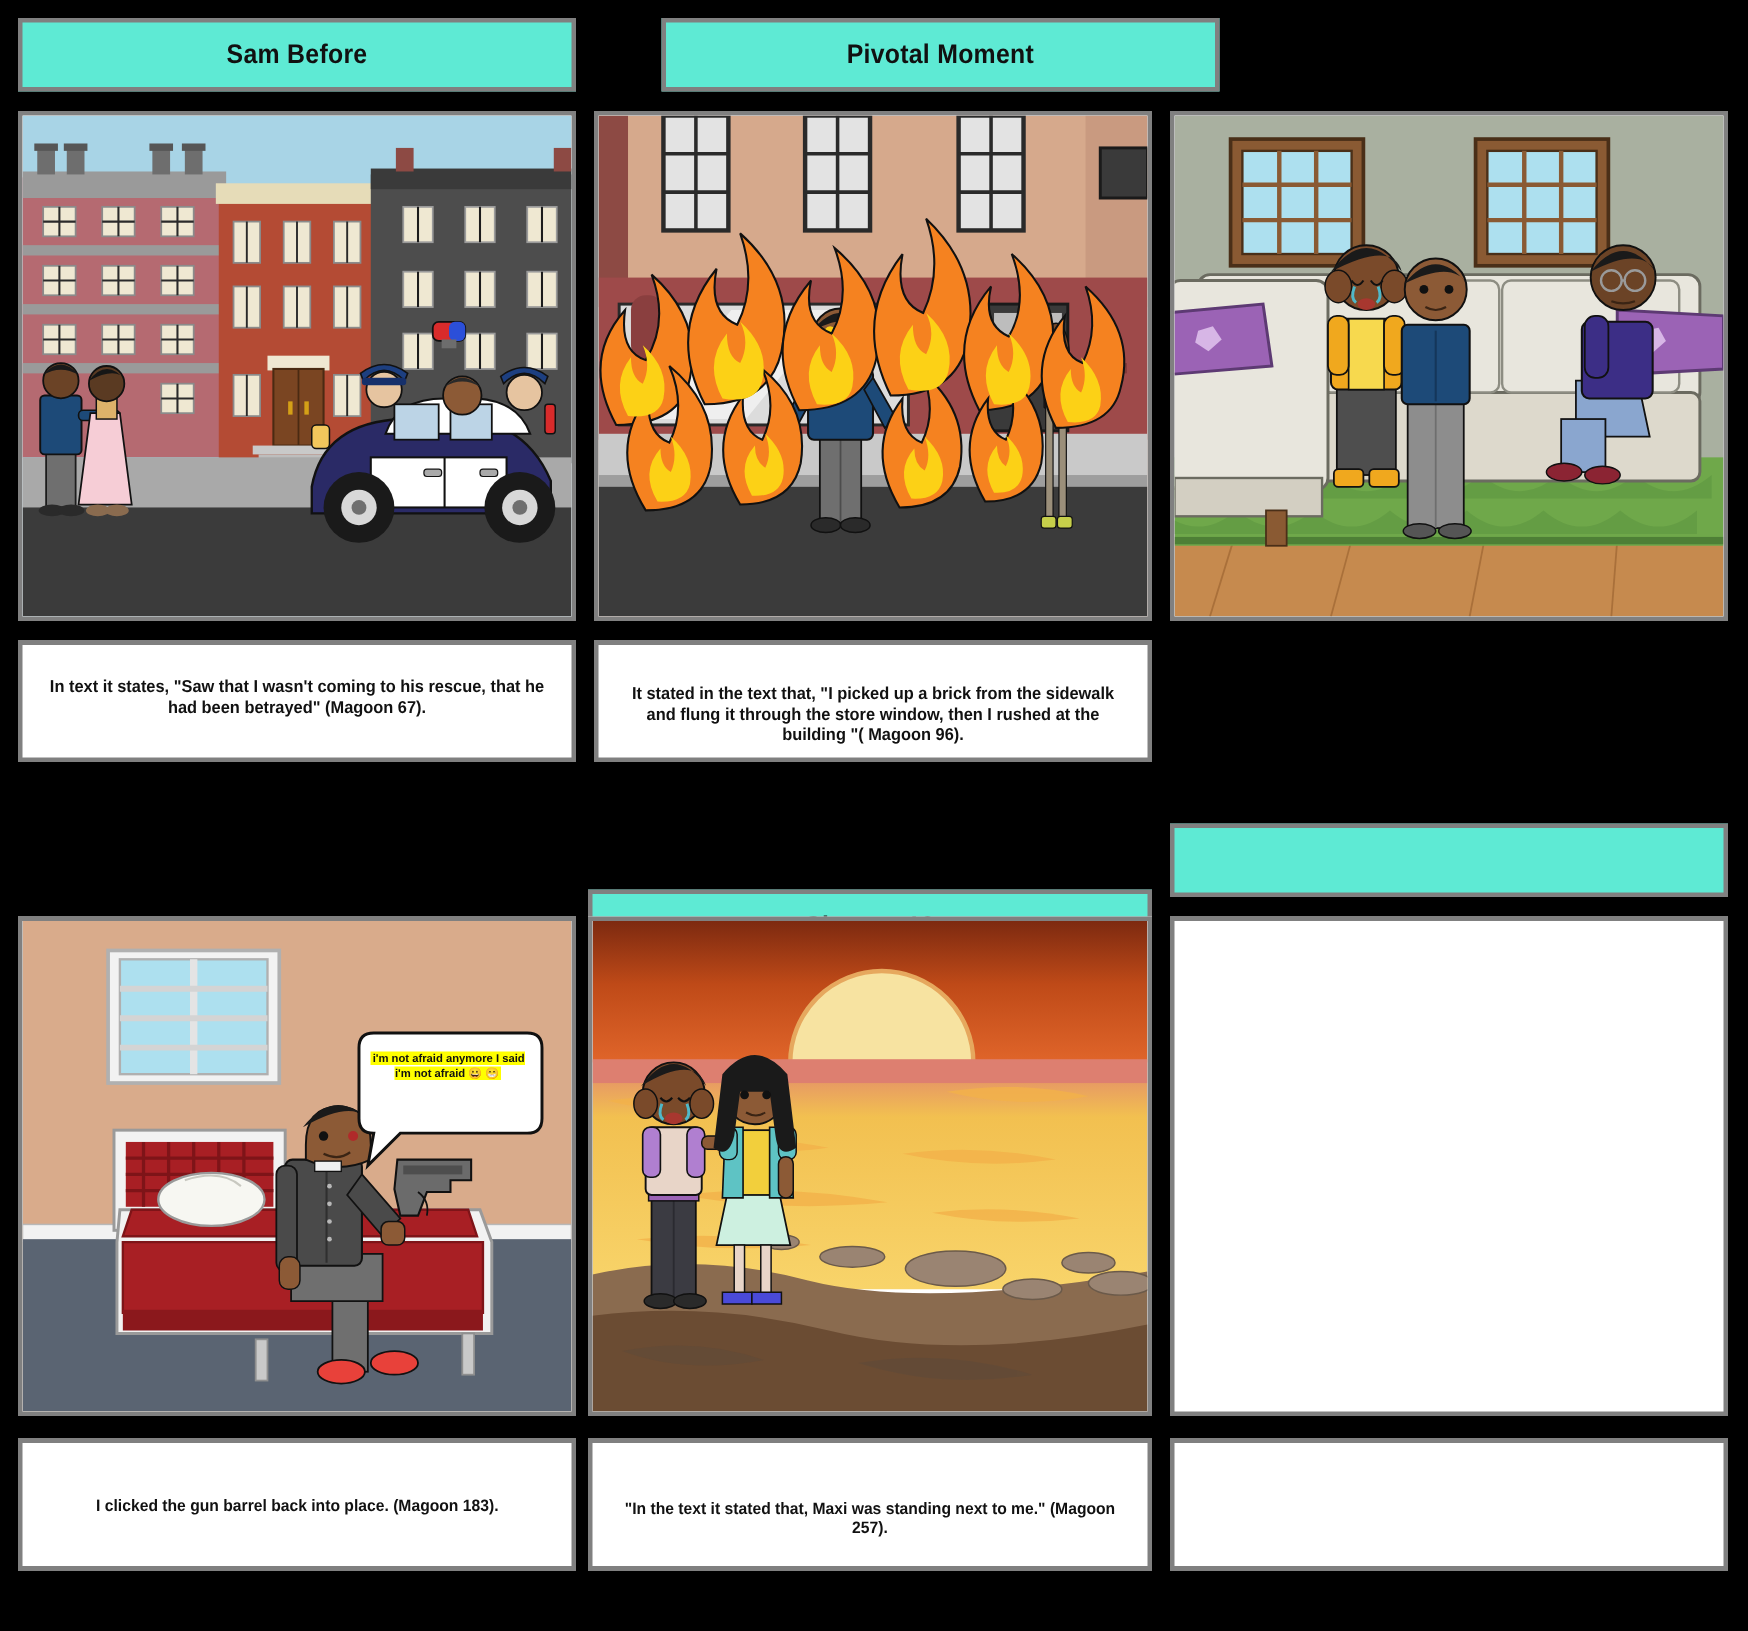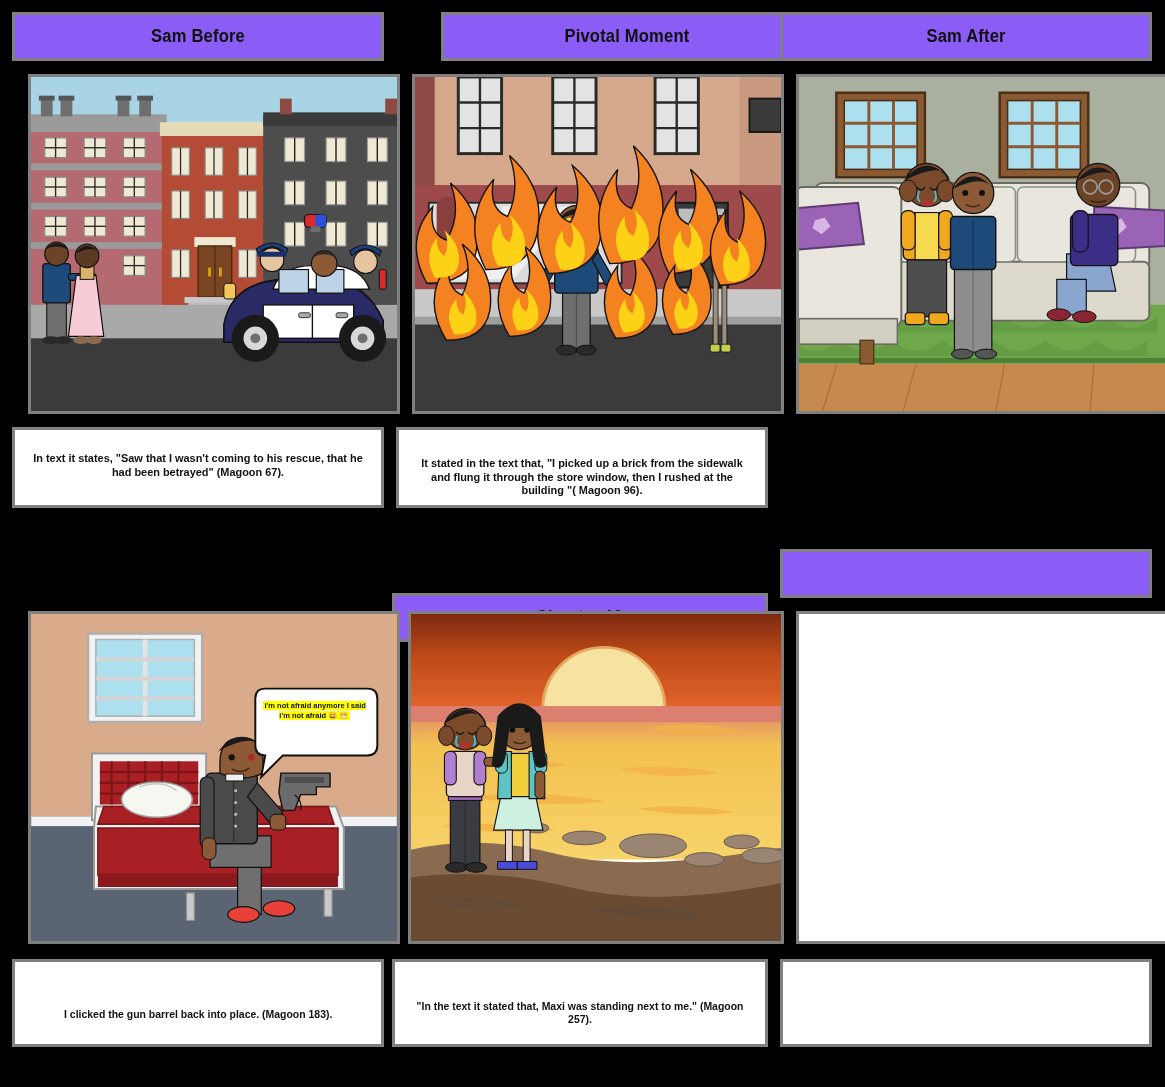--- a/index.html
+++ b/index.html
@@ -1,52 +1,47 @@
 <!DOCTYPE html>
 <html><head>
 <meta charset="utf-8">
 <style>
   html,body{margin:0;padding:0;background:#000;}
   body{width:1165px;height:1087px;font-family:"Liberation Sans",sans-serif;overflow:hidden;}
   .board{width:1165px;height:1087px;background:#000;position:relative;}
   .cell{position:absolute;top:0;}
   .titlebox{position:absolute;left:0;top:0;width:100%;height:100%;
-    background:#8b5cf6;border:3px solid #808080;box-sizing:border-box;
+    background:#5eead4;border:3px solid #808080;box-sizing:border-box;
     display:flex;align-items:center;justify-content:center;}
   .titletext{font-weight:bold;font-size:18px;color:#111;letter-spacing:.2px;
     font-family:"Liberation Sans Narrow","Liberation Sans",sans-serif;transform:scaleX(.92);}
   .captionbox{position:absolute;left:0;top:0;width:100%;height:100%;
     background:#fff;border:3px solid #808080;box-sizing:border-box;
     display:flex;align-items:flex-start;justify-content:center;padding:22px 8px 0 8px;}
   .captiontext{font-weight:bold;font-size:11.5px;line-height:1.18;color:#111;text-align:center;
     font-family:"Liberation Sans Narrow","Liberation Sans",sans-serif;transform:scaleX(.95);}
   .captiontext.small{font-size:11px;}
   .scene{position:absolute;left:0;top:0;width:100%;height:100%;
-    border:3px solid #808080;box-sizing:border-box;overflow:hidden;background:#fff;margin-left:16px;}
+    border:3px solid #808080;box-sizing:border-box;overflow:hidden;background:#fff;}
   .sv{position:absolute;inset:0;width:100%;height:100%;display:block;}
   .empty{background:#fff;}
 </style>
 </head>
 <body>
 
 <div class="board">
 
   <div class="cell" style="left:12px;top:12px;width:372px;height:49px;">
     <div class="titlebox">
       <span class="titletext">Sam Before</span>
     </div>
   </div>
   <div class="cell" style="left:396px;top:12px;width:372px;height:49px;margin-left:45px;">
     <div class="titlebox">
       <span class="titletext">Pivotal Moment</span>
-    </div>
-  </div>
-  <div class="cell" style="left:780px;top:12px;width:372px;height:49px;">
-    <div class="titlebox">
-      <span class="titletext">Sam After</span>
     </div>
   </div>
 
   <div class="cell" style="left:12px;top:74px;width:372px;height:340px;">
     <div class="scene">
       <svg class="sv" viewBox="0 0 372 340" preserveAspectRatio="none">
         <rect x="0" y="0" width="372" height="340" fill="#a8d4e6"></rect>
 
         <rect x="-4" y="42" width="140" height="190" fill="#b56a71"></rect>
         <rect x="-4" y="38" width="142" height="18" fill="#9a9a9a"></rect>
@@ -609,21 +604,21 @@
         </g>
       </svg>
     </div>
   </div>
 
   <div class="cell" style="left:780px;top:611px;width:372px;height:333px;">
     <div class="scene empty"></div>
   </div>
 
   <div class="cell" style="left:12px;top:959px;width:372px;height:88px;">
-    <div class="captionbox" style="padding-top:46px;">
+    <div class="captionbox" style="padding-top:36px;">
       <span class="captiontext small">I clicked the gun barrel back into place. (Magoon 183).</span>
     </div>
   </div>
   <div class="cell" style="left:392px;top:959px;width:376px;height:88px;">
     <div class="captionbox" style="padding-top:38px;">
       <span class="captiontext small">"In the text it stated that, Maxi was standing next to me." (Magoon 257).</span>
     </div>
   </div>
   <div class="cell" style="left:780px;top:959px;width:372px;height:88px;">
     <div class="captionbox" style="padding-top:38px;">

